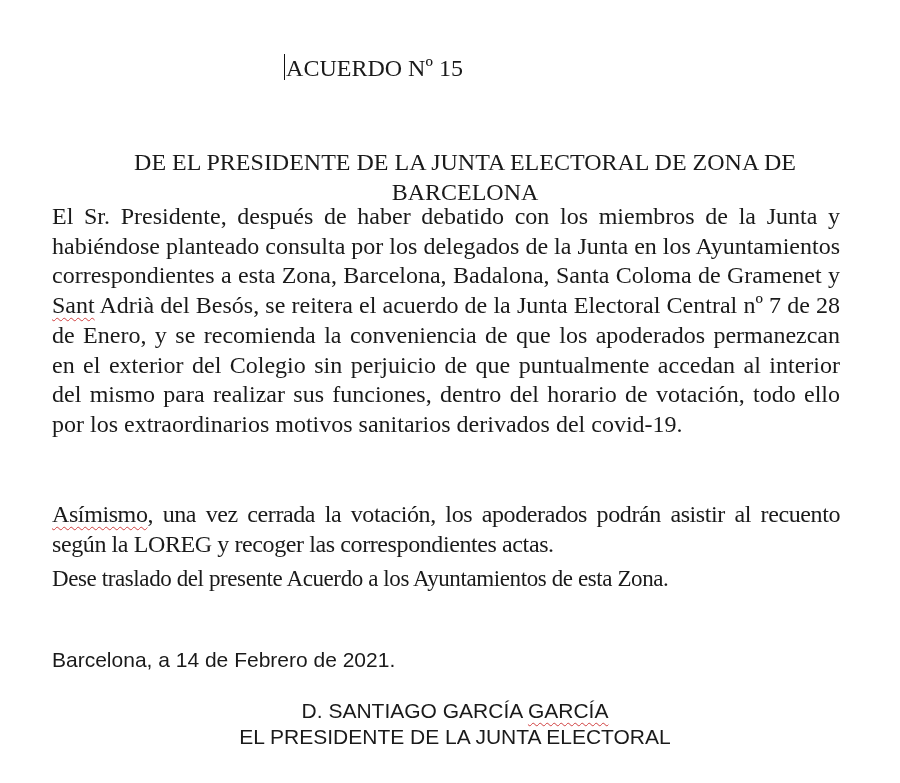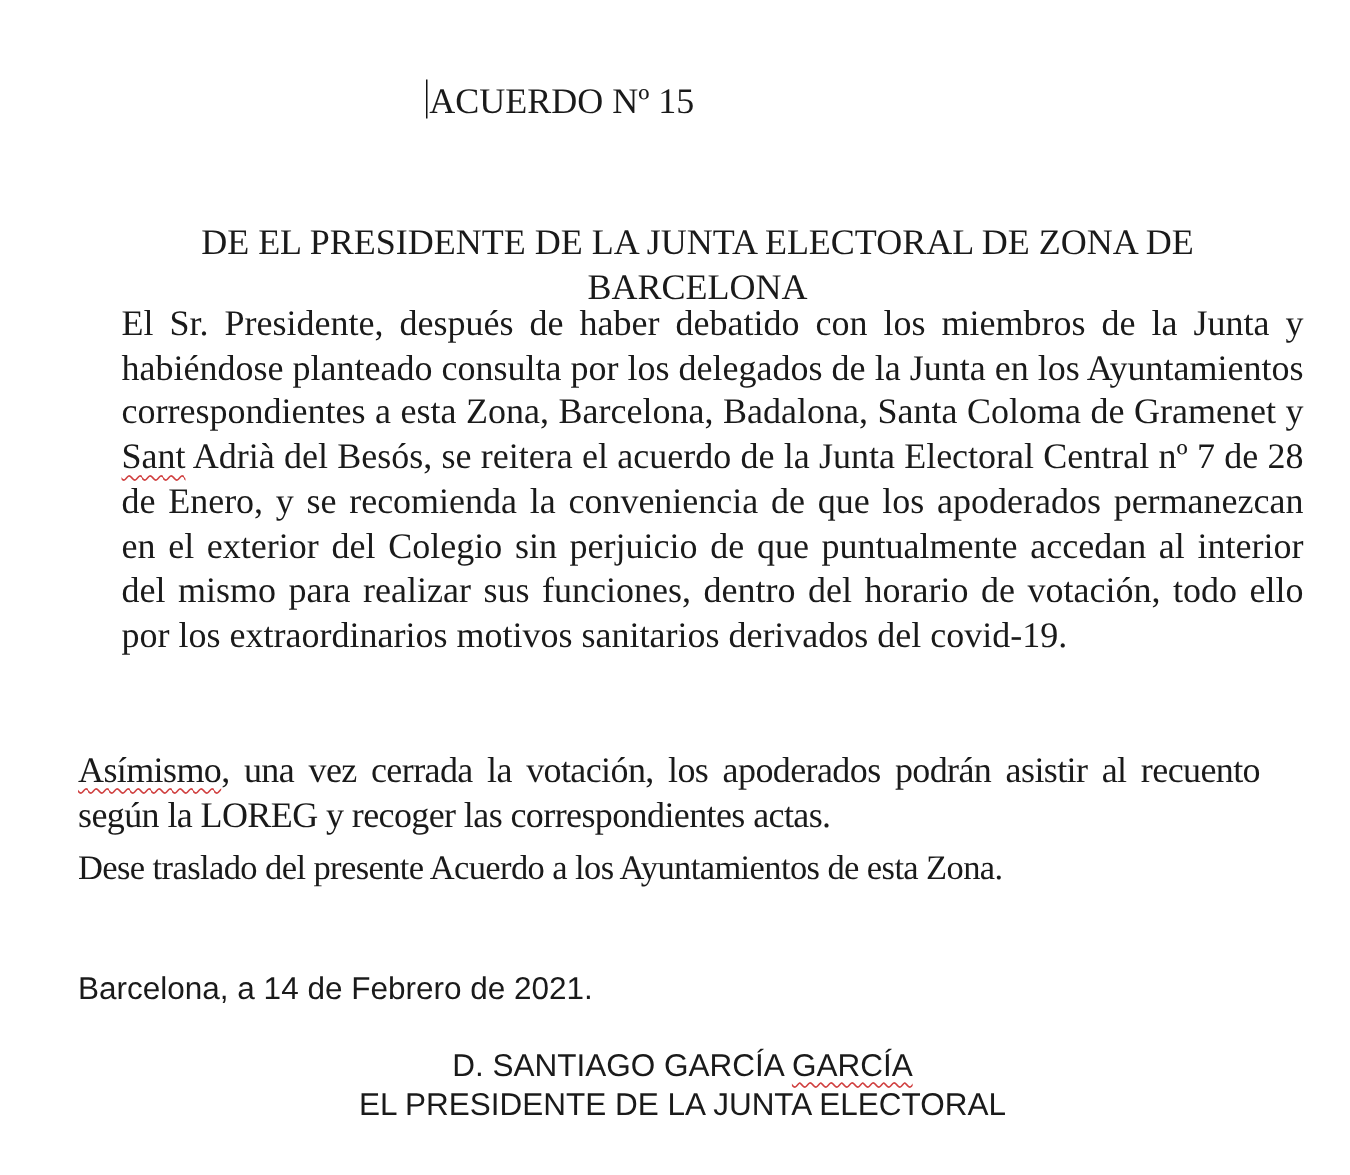--- a/index.html
+++ b/index.html
@@ -12,21 +12,21 @@
   }
   .cursor { display: inline-block; width: 1px; height: 26px; background: #111; vertical-align: -4px; margin-right: 1px; }
   .subtitle {
     position: absolute; left: 80px; width: 770px; top: 114px;
     text-align: center; font-size: 24px; line-height: 30px; margin-top: 33px;
   }
   .para {
     position: absolute; left: 52px; width: 788px;
     font-size: 24px; line-height: 29.7px; text-align: justify;
   }
-  .para.p1 { top: 202px; margin-left: 29px; }
+  .para.p1 { top: 202px; }
   .para.p2 { top: 500px; }
   .para.p3 { top: 564px; font-size: 23px; }
   .para.narrow { font-stretch: condensed; letter-spacing: -0.4px; }
   .squiggle {
     text-decoration: underline wavy #d04040;
     text-decoration-thickness: 1px;
     text-underline-offset: 4px;
   }
   .date {
     position: absolute; left: 52px; top: 647px;

